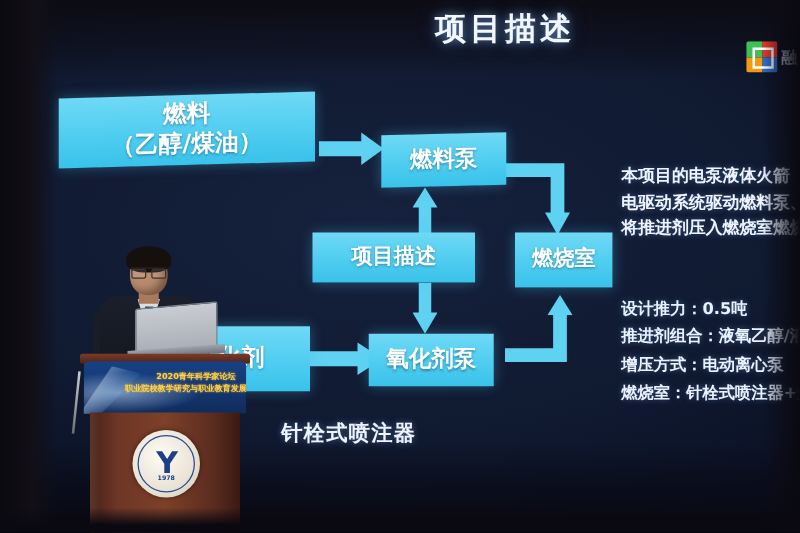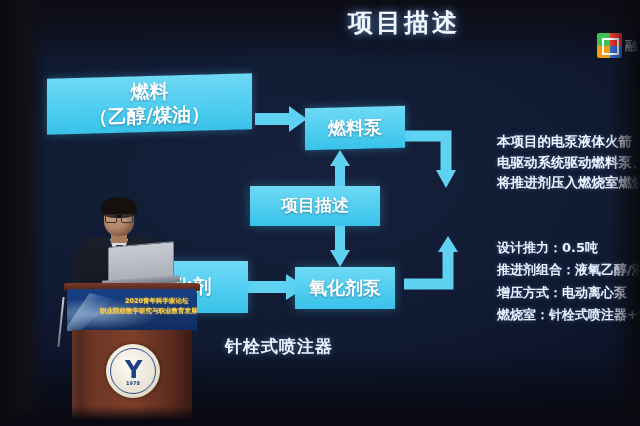--- a/index.html
+++ b/index.html
@@ -449,20 +449,21 @@
       <div>
         <span>燃料</span>
         <span>（乙醇/煤油）</span>
       </div>
     </div>
 
     <div class="node node-fuelpump">燃料泵</div>
 
     <div class="node node-drive">项目描述</div>
 
+    <div class="node node-chamber">燃烧室</div>
 
     <div class="node node-oxpump">氧化剂泵</div>
 
     <div class="node node-oxidizer">氧化剂</div>
 
     <div class="desc-block">
       <div class="desc-line">本项目的电泵液体火箭</div>
       <div class="desc-line">电驱动系统驱动燃料泵、氧</div>
       <div class="desc-line">将推进剂压入燃烧室燃烧产</div>
     </div>

